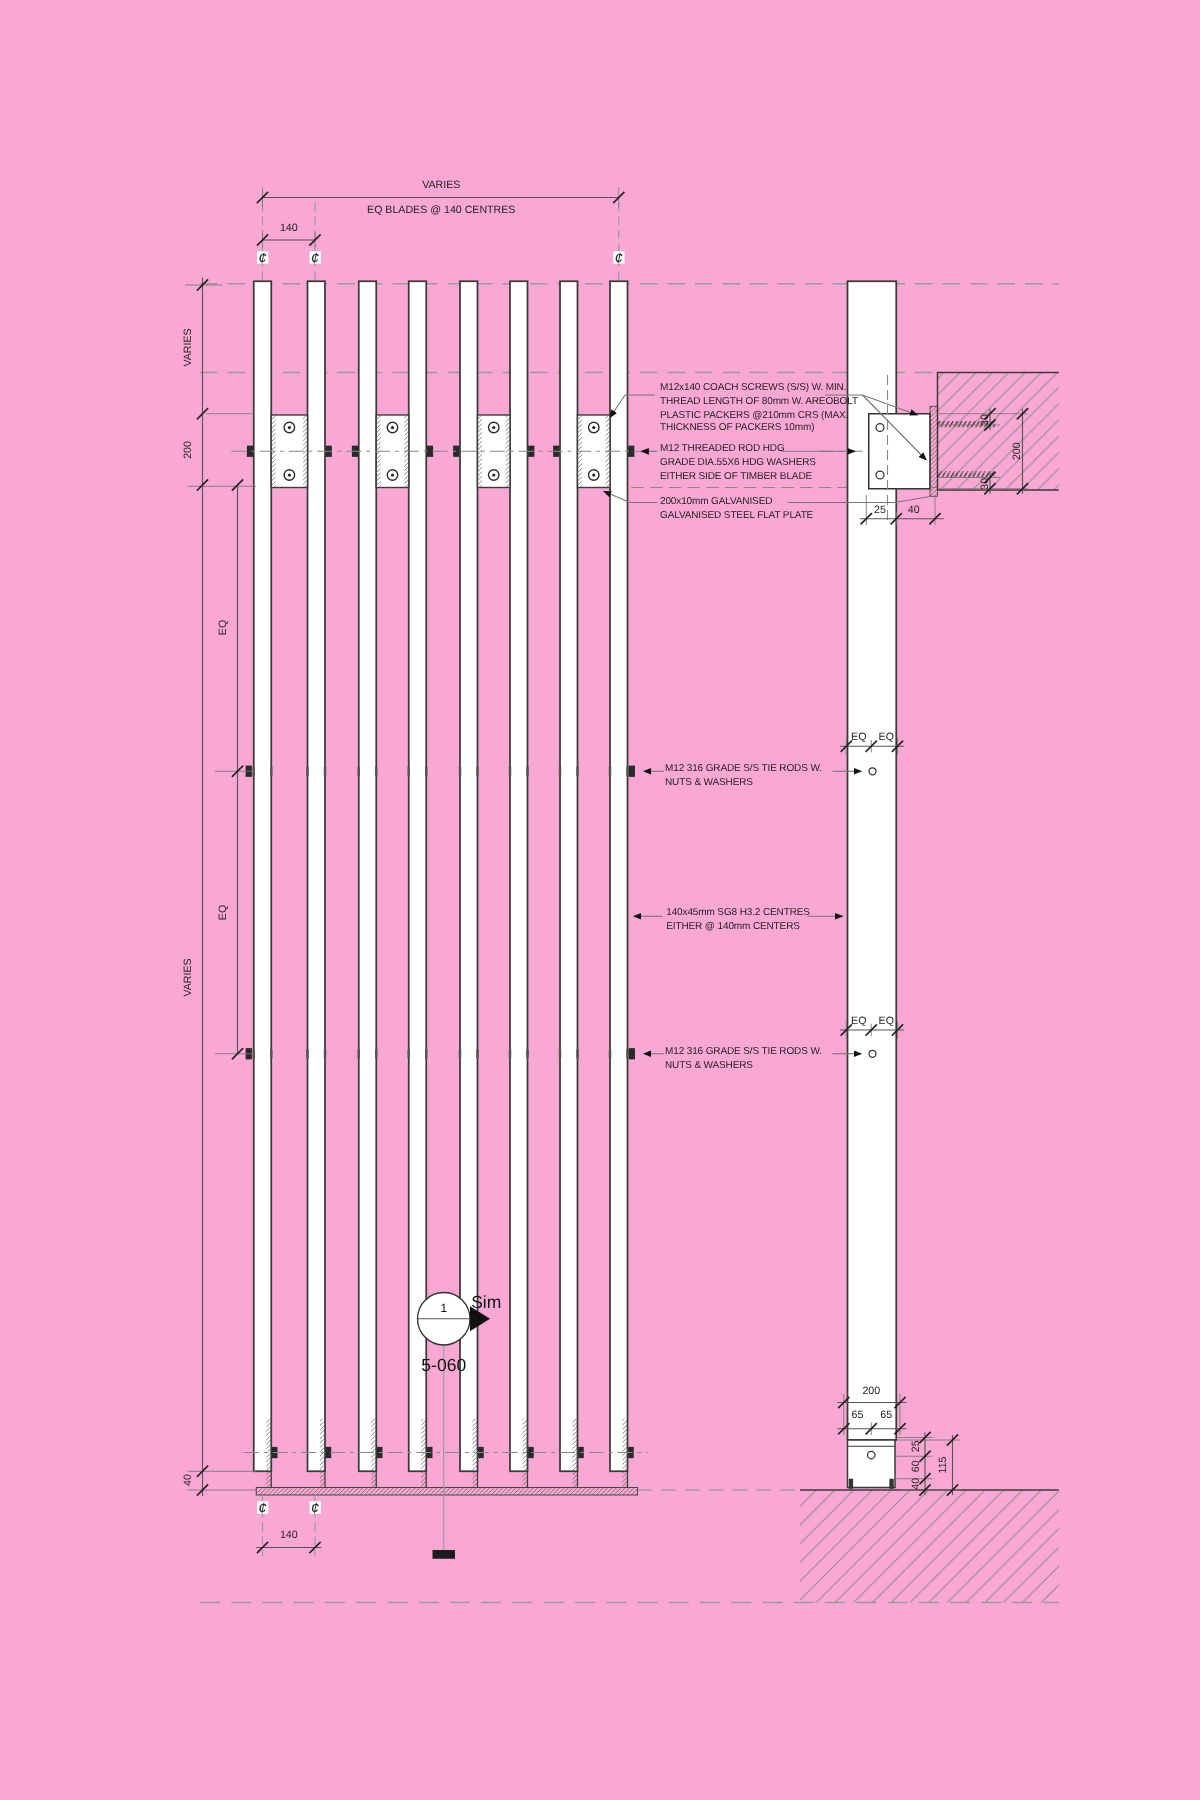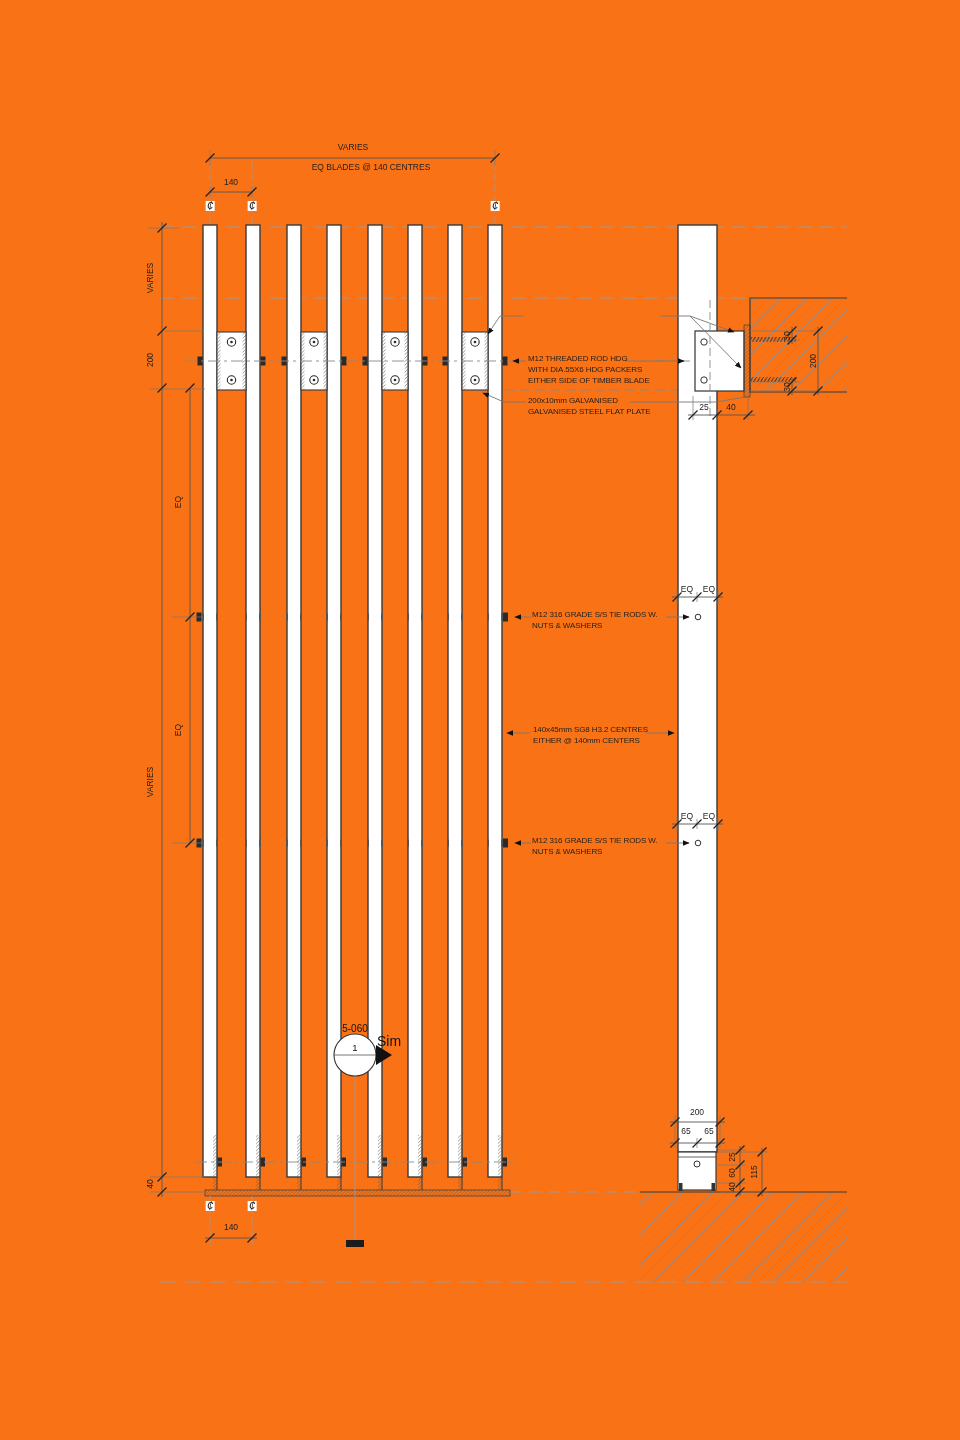--- a/index.html
+++ b/index.html
@@ -1,16 +1,16 @@
 <!DOCTYPE html>
 <html><head>
 <meta charset="utf-8">
 <style>
   html,body{margin:0;padding:0;background:#ffffff;}
-  #sheet{position:relative;width:960px;height:1440px;background:#f97316;overflow:hidden;
+  #sheet{position:relative;width:960px;height:1440px;background:#f9a8d4;overflow:hidden;
          font-family:"Liberation Sans", sans-serif;color:#222;}
   #sheet svg{position:absolute;left:0;top:0;}
   .lbl{position:absolute;font-size:8.5px;color:#1e1e1e;white-space:nowrap;
        transform:translate(-50%,-50%);background:transparent;}
   .rot{transform:translate(-50%,-50%) rotate(-90deg);}
   .note{position:absolute;font-size:8px;line-height:10.8px;color:#1e1e1e;white-space:nowrap;letter-spacing:-0.1px;}
   .cl{position:absolute;font-size:12px;font-style:italic;color:#2a2a2a;
       transform:translate(-50%,-50%);background:#fff;padding:0 1px;line-height:10px;}
   .co{position:absolute;white-space:nowrap;transform:translate(-50%,-50%);color:#111;}
 </style>
@@ -291,36 +291,42 @@
     <g id="g-call">
         <line x1="355" y1="1076" x2="355" y2="1240" stroke="#999" stroke-width="0.9"></line>
         <rect x="346" y="1240" width="18" height="7" fill="#1c1c1c"></rect>
         <circle cx="355" cy="1055" r="21" fill="#fff" stroke="#333" stroke-width="1.1"></circle>
         <line x1="334" y1="1055" x2="376" y2="1055" stroke="#555" stroke-width="0.8"></line>
         <path d="M376,1045 L376,1065 L392,1055 z" fill="#111"></path>
       </g>
   </svg>
 
   <span class="lbl" style="left:353px;top:147px">VARIES</span>
-  <span class="lbl" style="left:371px;top:167px">EQ BLADES @ 140 CENTRES</span>
+  <span class="lbl" style="left:353px;top:167px">EQ BLADES @ 140 CENTRES</span>
   <span class="lbl" style="left:231px;top:182px">140</span>
   <span class="cl" style="left:210px;top:206px">¢</span>
   <span class="cl" style="left:252px;top:206px">¢</span>
   <span class="cl" style="left:495px;top:206px">¢</span>
 
   <span class="lbl rot" style="left:150px;top:278px">VARIES</span>
   <span class="lbl rot" style="left:150px;top:360px">200</span>
   <span class="lbl rot" style="left:178px;top:502px">EQ</span>
   <span class="lbl rot" style="left:178px;top:730px">EQ</span>
   <span class="lbl rot" style="left:150px;top:782px">VARIES</span>
   <span class="lbl rot" style="left:150px;top:1184px">40</span>
 
+  <div class="note" style="left:528px;top:305px">
+    <div>M12x140 COACH SCREWS (S/S) W. MIN.</div>
+    <div>THREAD LENGTH OF 80mm W. AREOBOLT</div>
+    <div>PLASTIC PACKERS @210mm CRS (MAX.</div>
+    <div>THICKNESS OF PACKERS 10mm)</div>
+  </div>
   <div class="note" style="left:528px;top:354px">
     <div>M12 THREADED ROD HDG</div>
-    <div>WITH DIA.55X6 HDG PACKERS</div>
+    <div>GRADE DIA.55X6 HDG WASHERS</div>
     <div>EITHER SIDE OF TIMBER BLADE</div>
   </div>
   <div class="note" style="left:528px;top:396px">
     <div>200x10mm GALVANISED</div>
     <div>GALVANISED STEEL FLAT PLATE</div>
   </div>
   <div class="note" style="left:532px;top:610px">
     <div>M12 316 GRADE S/S TIE RODS W.</div>
     <div>NUTS &amp; WASHERS</div>
   </div>
@@ -348,16 +354,16 @@
   <span class="lbl rot" style="left:732px;top:1157px">25</span>
   <span class="lbl rot" style="left:732px;top:1173px">60</span>
   <span class="lbl rot" style="left:732px;top:1187px">40</span>
   <span class="lbl rot" style="left:754px;top:1172px">115</span>
 
   <span class="cl" style="left:210px;top:1206px">¢</span>
   <span class="cl" style="left:252px;top:1206px">¢</span>
   <span class="lbl" style="left:231px;top:1227px">140</span>
 
   <span class="co" style="left:355px;top:1047px;font-size:9.5px">1</span>
-  <span class="co" style="left:355px;top:1028px;font-size:10px">5-060</span>
+  <span class="co" style="left:355px;top:1092px;font-size:14px">5-060</span>
   <span class="co" style="left:389px;top:1041px;font-size:14px">Sim</span>
 
 </div>
 
 </body></html>

